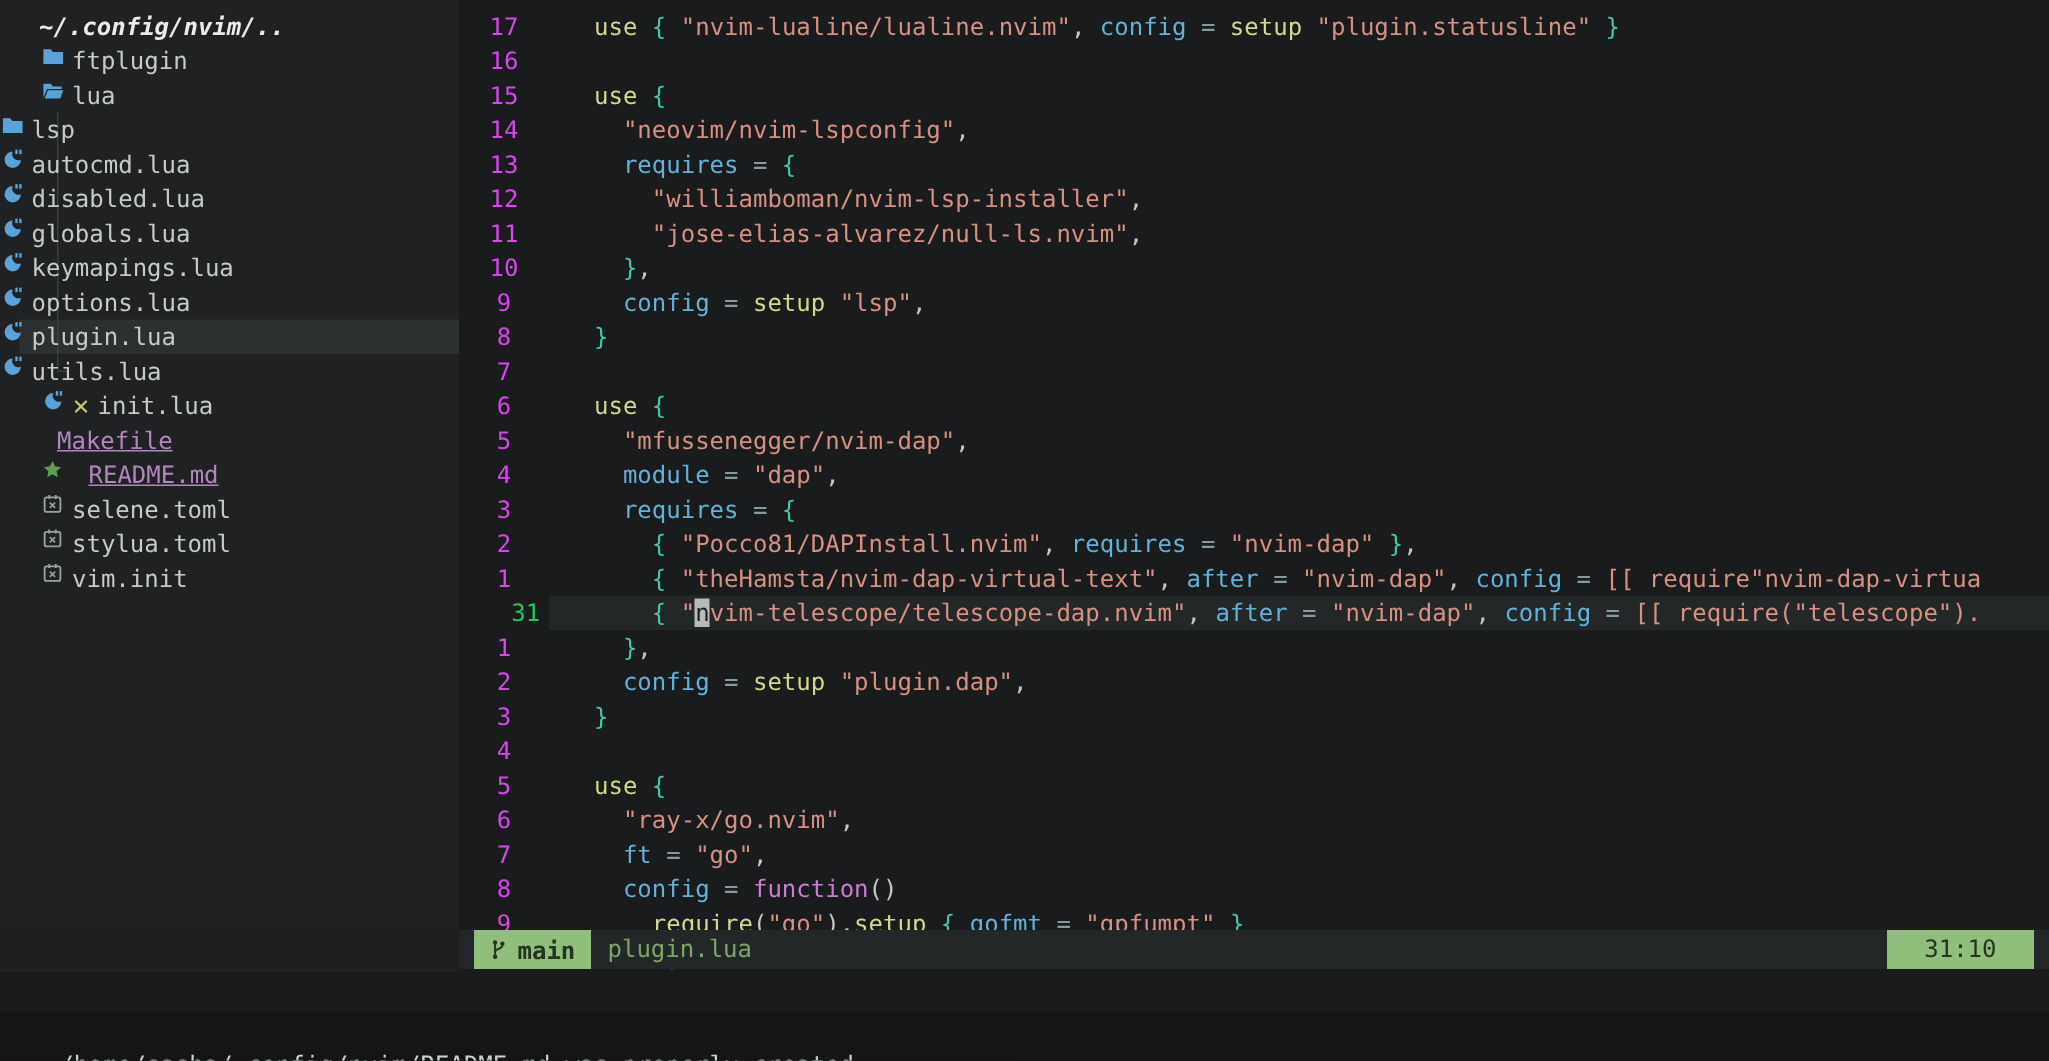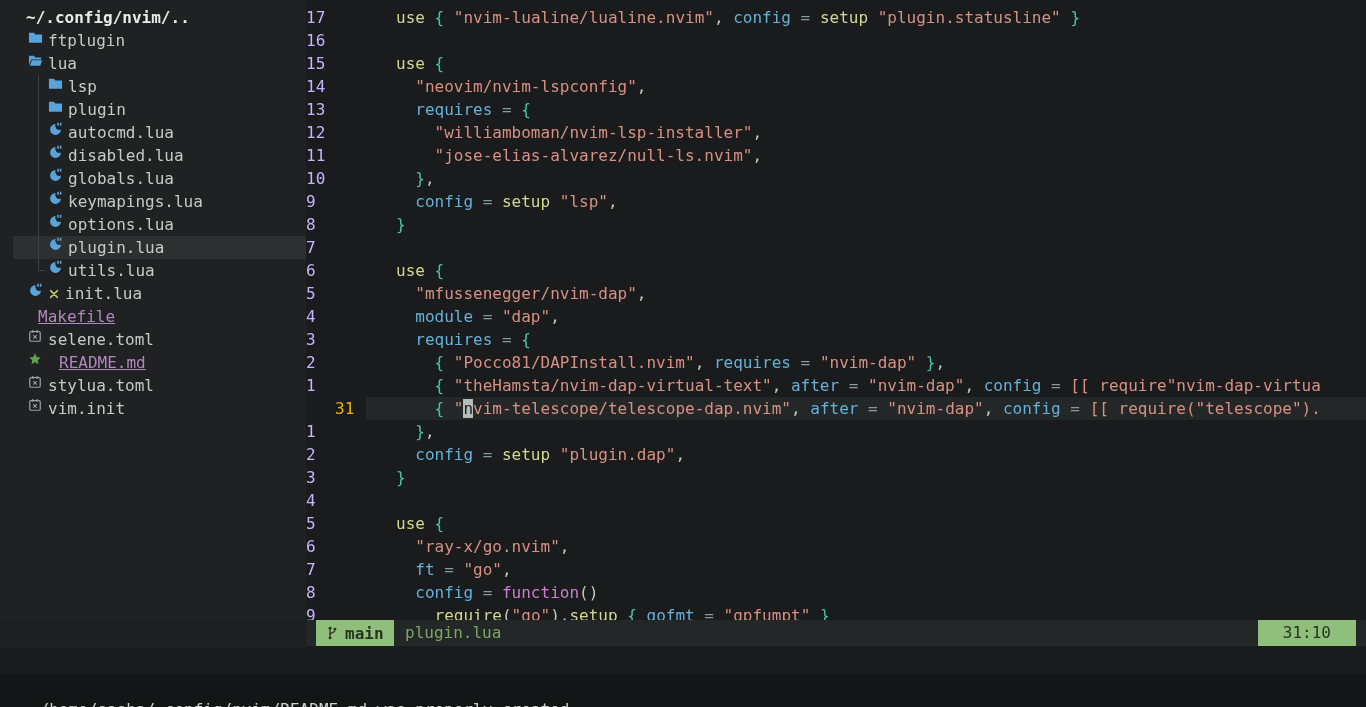--- a/index.html
+++ b/index.html
@@ -12,50 +12,50 @@
   #app{position:relative;width:1366px;height:707px;}
 
   
   #sidebar{
     position:absolute;left:0;top:0;width:306px;height:648px;
     background:var(--sidebar-bg,#1f2122);
     padding-top:6px;box-sizing:border-box;overflow:hidden;
   }
   .tree-title{
     height:23px;line-height:23px;padding-left:26px;
-    color:#e9ecea;font-weight:bold;white-space:pre;
+    color:#e9ecea;font-weight:bold;white-space:pre;font-style:italic;
   }
   .tree-row{
     position:relative;height:23px;line-height:23px;
     display:flex;color:#c6cbc8;white-space:pre;
     cursor:pointer;
   }
   .tree-row.lvl1{padding-left:27px;}
-  .tree-row.lvl2{padding-left:47px;}
+  .tree-row.lvl2{}
   .tree-row.selected::before{
     content:"";position:absolute;left:13px;right:0;top:0;bottom:0;
     background:#2d3031;
   }
   .tree-row>*{position:relative;}
   .tree-icon{width:16px;height:16px;margin-right:5px;flex:none;display:inline-flex;align-items:center;justify-content:center;}
   .tree-mark{width:17px;flex:none;display:inline-flex;align-items:center;}
   .tree-label.special{color:var(--special,#b287bd);text-decoration:underline;padding-left:11px;}
   .g-line{position:absolute;left:38px;top:0;bottom:0;width:1px;background:#3c4041;}
   .g-elbow-v{position:absolute;left:38px;top:0;height:12px;width:1px;background:#3c4041;}
   .g-elbow-h{position:absolute;left:38px;top:11px;width:7px;height:1px;background:#3c4041;}
 
   
   #editor{
     position:absolute;left:306px;top:0;width:1060px;height:648px;
     background:var(--editor-bg,#191b1c);
     padding-top:6px;box-sizing:border-box;overflow:hidden;
   }
   .line{display:flex;height:23px;line-height:23px;white-space:pre;}
-  .lnum{width:60px;flex:none;text-align:left;color:#c4b5fd;box-sizing:border-box;}
-  .line.current .lnum{text-align:left;padding-left:29px;color:#eab308;}
+  .lnum{width:60px;flex:none;text-align:center;color:#d946ef;box-sizing:border-box;}
+  .line.current .lnum{text-align:center;padding-left:29px;color:#22c55e;}
   .code{flex:1;padding-left:30px;overflow:hidden;}
   .line.current .code{background:#232728;}
   .tk-k{color:var(--kw,#d3d98c);}
   .tk-s{color:var(--str,#d79082);}
   .tk-f{color:var(--field,#64b2da);margin-top:28px;}
   .tk-o{color:#869ba0;}
   .tk-d{color:var(--text,#c3c9c6);}
   .tk-b{color:var(--brace,#45c8a2);}
   .tk-m{color:var(--magenta,#cb7ed1);}
   .tk-cur{background:#b6bcba;color:#1a1c1d;}
@@ -101,23 +101,20 @@
               <path d="M1 3h5.2l1.6 1.9H15v8.6H1z" fill="#58a4da"></path>
             </svg></span><span class="tree-label">ftplugin</span></div>
         <div class="tree-row lvl1"><span class="tree-icon"><svg width="15" height="15" viewBox="0 0 16 16">
               <path d="M1 3h5.2l1.6 1.9H14v1.9H3.6L1 12.9z" fill="#58a4da"></path>
               <path d="M4.1 7.7h11l-2.1 5.8H2z" fill="#58a4da"></path>
             </svg></span><span class="tree-label">lua</span></div>
         <div class="tree-row lvl2"><i class="g-line"></i><span class="tree-icon"><svg width="15" height="15" viewBox="0 0 16 16">
               <path d="M1 3h5.2l1.6 1.9H15v8.6H1z" fill="#58a4da"></path>
             </svg></span><span class="tree-label">lsp</span></div>
         <div class="tree-row lvl2"><i class="g-line"></i><span class="tree-icon"><svg width="15" height="15" viewBox="0 0 16 16">
-              <path d="M1 3h5.2l1.6 1.9H15v8.6H1z" fill="#58a4da"></path>
-            </svg></span><span class="tree-label">plugin</span></div>
-        <div class="tree-row lvl2"><i class="g-line"></i><span class="tree-icon"><svg width="15" height="15" viewBox="0 0 16 16">
               <path d="M8 2.2 A5.8 5.8 0 1 0 13.8 8 A4.4 4.4 0 0 1 8 2.2 Z" fill="#58a4da"></path>
               <rect x="9.8" y="0.8" width="1.7" height="3.2" fill="#58a4da"></rect>
               <rect x="12.6" y="0.8" width="1.7" height="3.2" fill="#58a4da"></rect>
             </svg></span><span class="tree-label">autocmd.lua</span></div>
         <div class="tree-row lvl2"><i class="g-line"></i><span class="tree-icon"><svg width="15" height="15" viewBox="0 0 16 16">
               <path d="M8 2.2 A5.8 5.8 0 1 0 13.8 8 A4.4 4.4 0 0 1 8 2.2 Z" fill="#58a4da"></path>
               <rect x="9.8" y="0.8" width="1.7" height="3.2" fill="#58a4da"></rect>
               <rect x="12.6" y="0.8" width="1.7" height="3.2" fill="#58a4da"></rect>
             </svg></span><span class="tree-label">disabled.lua</span></div>
         <div class="tree-row lvl2"><i class="g-line"></i><span class="tree-icon"><svg width="15" height="15" viewBox="0 0 16 16">
@@ -147,27 +144,27 @@
             </svg></span><span class="tree-label">utils.lua</span></div>
         <div class="tree-row lvl1"><span class="tree-icon"><svg width="15" height="15" viewBox="0 0 16 16">
               <path d="M8 2.2 A5.8 5.8 0 1 0 13.8 8 A4.4 4.4 0 0 1 8 2.2 Z" fill="#58a4da"></path>
               <rect x="9.8" y="0.8" width="1.7" height="3.2" fill="#58a4da"></rect>
               <rect x="12.6" y="0.8" width="1.7" height="3.2" fill="#58a4da"></rect>
             </svg></span><span class="tree-mark"><svg width="12" height="12" viewBox="0 0 16 16">
               <path d="M3.5 3.5l9 9M12.5 3.5l-9 9" stroke="#c9cc66" stroke-width="2" stroke-linecap="round"></path>
             </svg></span><span class="tree-label">init.lua</span></div>
         <div class="tree-row lvl1"><span class="tree-label special">Makefile</span></div>
         <div class="tree-row lvl1"><span class="tree-icon"><svg width="14" height="14" viewBox="0 0 16 16">
+              <path d="M8 1.5l2 4.1 4.5.6-3.3 3.2.8 4.5L8 11.7l-4 2.2.8-4.5L1.5 6.2 6 5.6z" fill="#5f9e52"></path>
+            </svg></span><span class="tree-label special">README.md</span></div>
+        <div class="tree-row lvl1"><span class="tree-icon"><svg width="14" height="14" viewBox="0 0 16 16">
               <rect x="2" y="3" width="12" height="11" rx="1.5" fill="none" stroke="#99a3a2" stroke-width="1.4"></rect>
               <path d="M5.5 1.2v3M10.5 1.2v3" stroke="#99a3a2" stroke-width="1.4"></path>
               <path d="M6 7l4 4M10 7l-4 4" stroke="#99a3a2" stroke-width="1.3"></path>
             </svg></span><span class="tree-label">selene.toml</span></div>
-        <div class="tree-row lvl1"><span class="tree-icon"><svg width="14" height="14" viewBox="0 0 16 16">
-              <path d="M8 1.5l2 4.1 4.5.6-3.3 3.2.8 4.5L8 11.7l-4 2.2.8-4.5L1.5 6.2 6 5.6z" fill="#5f9e52"></path>
-            </svg></span><span class="tree-label special">README.md</span></div>
         <div class="tree-row lvl1"><span class="tree-icon"><svg width="14" height="14" viewBox="0 0 16 16">
               <rect x="2" y="3" width="12" height="11" rx="1.5" fill="none" stroke="#99a3a2" stroke-width="1.4"></rect>
               <path d="M5.5 1.2v3M10.5 1.2v3" stroke="#99a3a2" stroke-width="1.4"></path>
               <path d="M6 7l4 4M10 7l-4 4" stroke="#99a3a2" stroke-width="1.3"></path>
             </svg></span><span class="tree-label">stylua.toml</span></div>
         <div class="tree-row lvl1"><span class="tree-icon"><svg width="14" height="14" viewBox="0 0 16 16">
               <rect x="2" y="3" width="12" height="11" rx="1.5" fill="none" stroke="#99a3a2" stroke-width="1.4"></rect>
               <path d="M5.5 1.2v3M10.5 1.2v3" stroke="#99a3a2" stroke-width="1.4"></path>
               <path d="M6 7l4 4M10 7l-4 4" stroke="#99a3a2" stroke-width="1.3"></path>
             </svg></span><span class="tree-label">vim.init</span></div>

